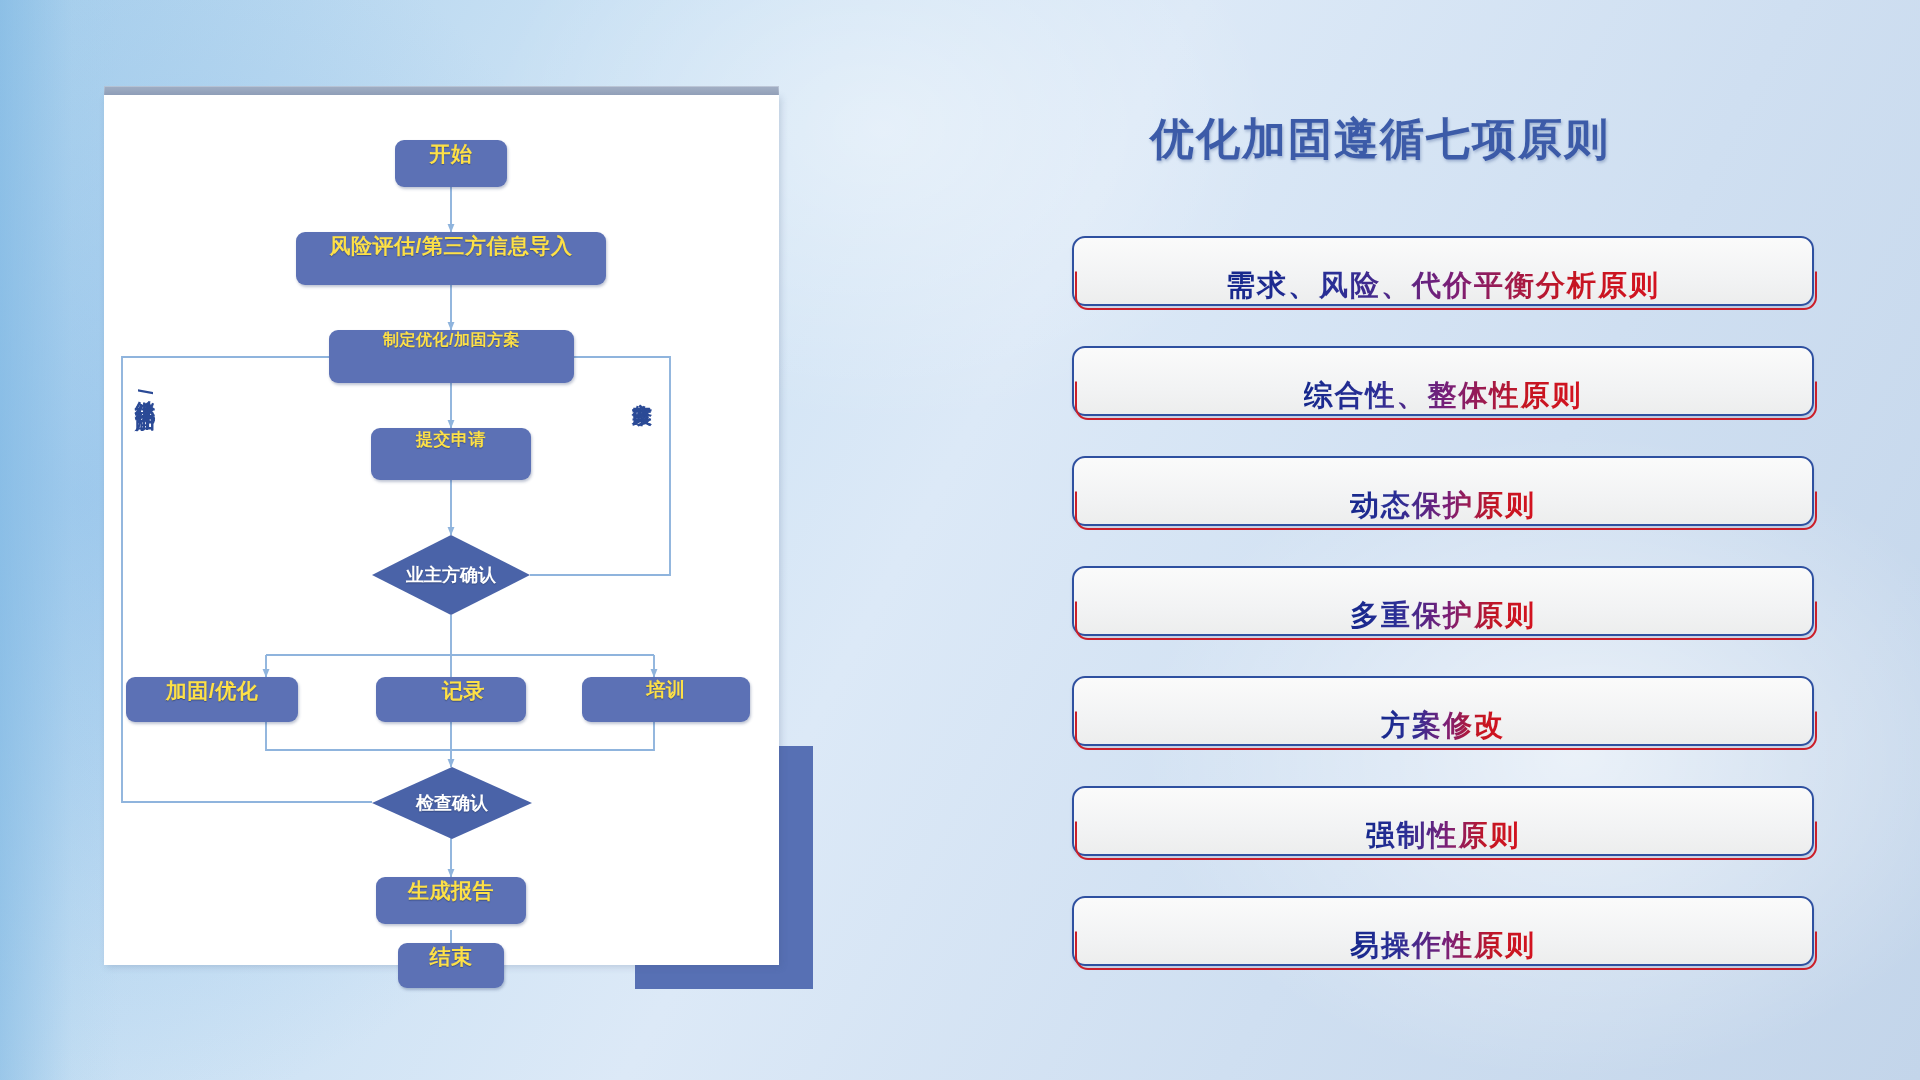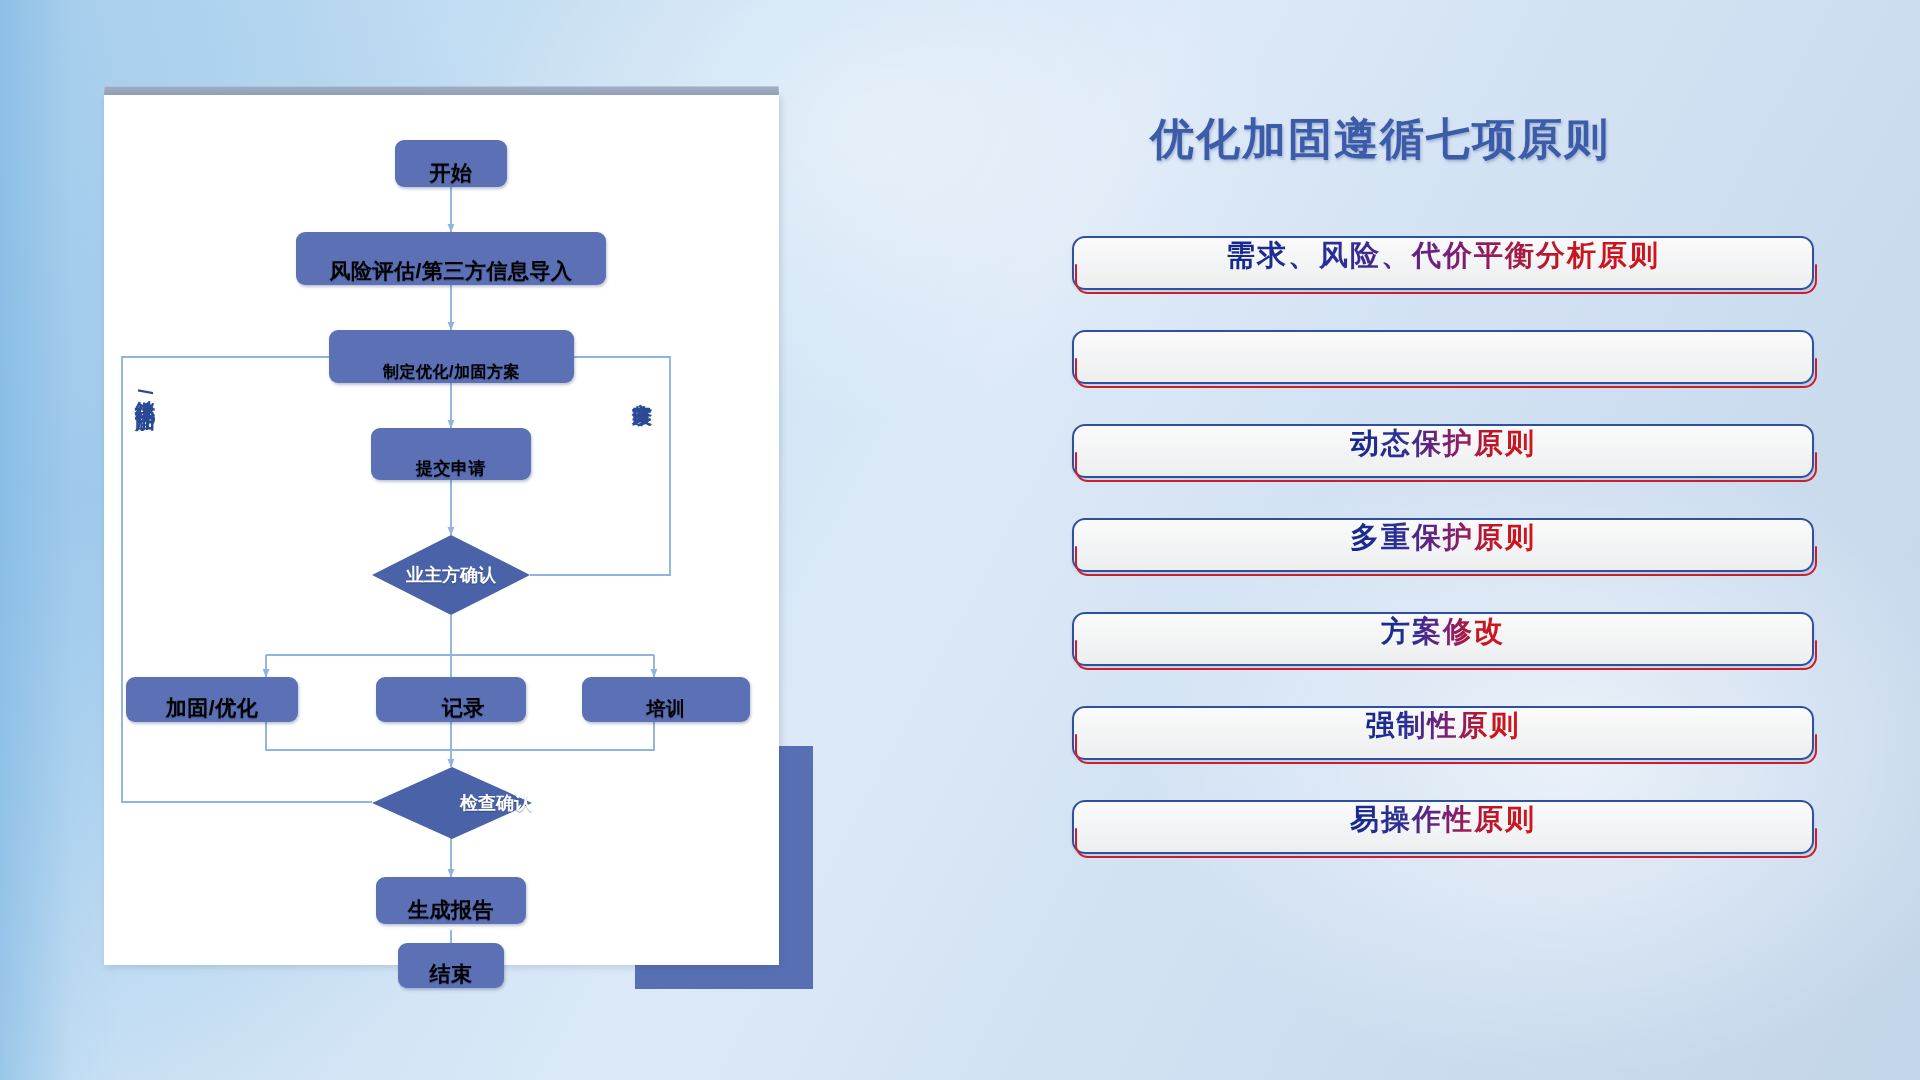--- a/index.html
+++ b/index.html
@@ -68,24 +68,24 @@
     left: 104px;
     top: 95px;
     width: 675px;
     height: 870px;
   }
   .flow svg { position: absolute; left: 0; top: 0; }
 
   .node {
     position: absolute;
     background: #5c71b5;
-    color: #000000;
+    color: #fde047;
     border-radius: 9px;
     display: flex;
-    align-items: flex-end;
+    align-items: flex-start;
     justify-content: center;
     font-weight: bold;
     letter-spacing: .5px;
     text-shadow: 0 1px 1px rgba(25,40,80,.45);
     box-shadow: 1px 2px 3px rgba(40,60,110,.30);
     white-space: nowrap;
     box-sizing: border-box;
   }
 
   .diamond-wrap {
@@ -136,29 +136,29 @@
 
   .principles {
     position: absolute;
     left: 1024px;
     top: 236px;
     width: 790px;
   }
 
   .principle {
     position: relative;
-    height: 54px;
+    height: 70px;
     margin-bottom: 40px;
     border-radius: 13px;
     background: linear-gradient(180deg, #fbfbfb 0%, #f2f3f4 60%, #eceded 100%);
     border: 2px solid;
     border-image: linear-gradient(180deg, #2e50a0 0%, #6b5a96 40%, #c8202b 100%) 1;
     border-image-slice: 1;
     display: flex;
-    align-items: flex-start;
+    align-items: flex-end;
     justify-content: center;
     box-shadow: 0 2px 3px rgba(80,100,150,.18);
     box-sizing: border-box;
     margin-left: 48px;
   }
   
   .principle {
     border: none;
     outline: none;
   }
@@ -265,21 +265,21 @@
     </div>
 
     <div class="node" style="left:272px; top:582px; width:150px; height:45px; font-size:21px;padding-left:25px;">
       <span>记录</span>
     </div>
 
     <div class="node" style="left:478px; top:582px; width:168px; height:45px; font-size:19px;">
       <span>培训</span>
     </div>
 
-    <div class="diamond-wrap" style="left:268px; top:672px; width:160px; height:72px;justify-content:flex-end;">
+    <div class="diamond-wrap" style="left:268px; top:672px; width:160px; height:72px;">
       <div class="dshape"></div>
       <span class="dlabel" style="font-size:18px;">检查确认</span>
     </div>
 
     <div class="node" style="left:272px; top:782px; width:150px; height:47px; font-size:21px;">
       <span>生成报告</span>
     </div>
 
     <div class="node" style="left:294px; top:848px; width:106px; height:45px; font-size:21px;">
       <span>结束</span>
@@ -296,20 +296,21 @@
 
     <div class="principle">
       <span class="frame-blue"></span>
       <span class="frame-red"></span>
       <span class="ptext">需求、风险、代价平衡分析原则</span>
     </div>
 
     <div class="principle">
       <span class="frame-blue"></span>
       <span class="frame-red"></span>
+      <span class="ptext">综合性、整体性原则</span>
     </div>
 
     <div class="principle">
       <span class="frame-blue"></span>
       <span class="frame-red"></span>
       <span class="ptext">动态保护原则</span>
     </div>
 
     <div class="principle">
       <span class="frame-blue"></span>

